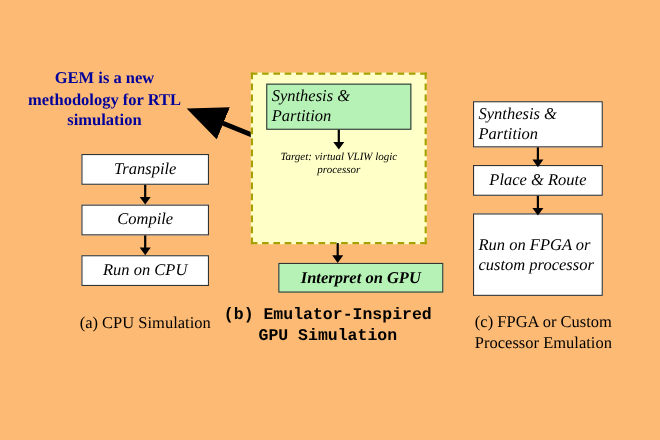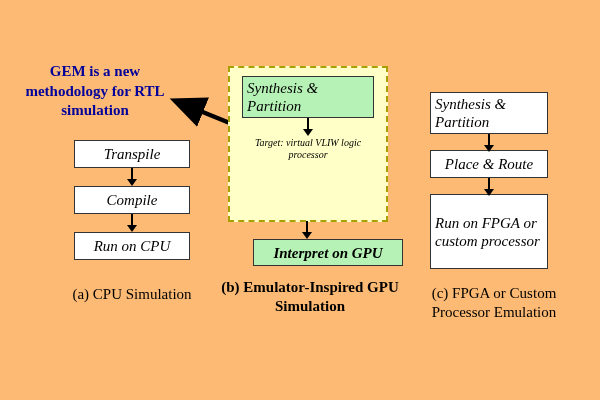--- a/index.html
+++ b/index.html
@@ -45,21 +45,21 @@
     position:absolute;left:233px;top:239px;width:150px;height:27px;font-weight:bold;margin-left:20px;
   }
   #cpu-col{left:70px;top:140px;width:124px;}
   #cpu-col .box{width:116px;height:28px;}
   #fpga-col{left:428px;top:92px;width:122px;}
   #fpga-col .box{width:118px;}
   #fpga-box-0{height:42px;}
   #fpga-box-1{height:28px;}
   #fpga-box-2{height:75px;}
   #caption-a{left:32px;top:285px;width:200px;}
-  #caption-b{left:212px;top:278px;width:196px;font-weight:bold;}
+  #caption-b{left:200px;top:278px;width:196px;font-weight:bold;font-family:Liberation Mono, monospace;}
   #caption-c{left:410px;top:284px;width:168px;}
   #pointer-arrow{position:absolute;left:152px;top:88px;width:96px;height:50px;}
 </style>
 </head>
 <body>
 
 <div id="canvas">
 
   <div id="gem-note">GEM is a new methodology for RTL simulation</div>
 

